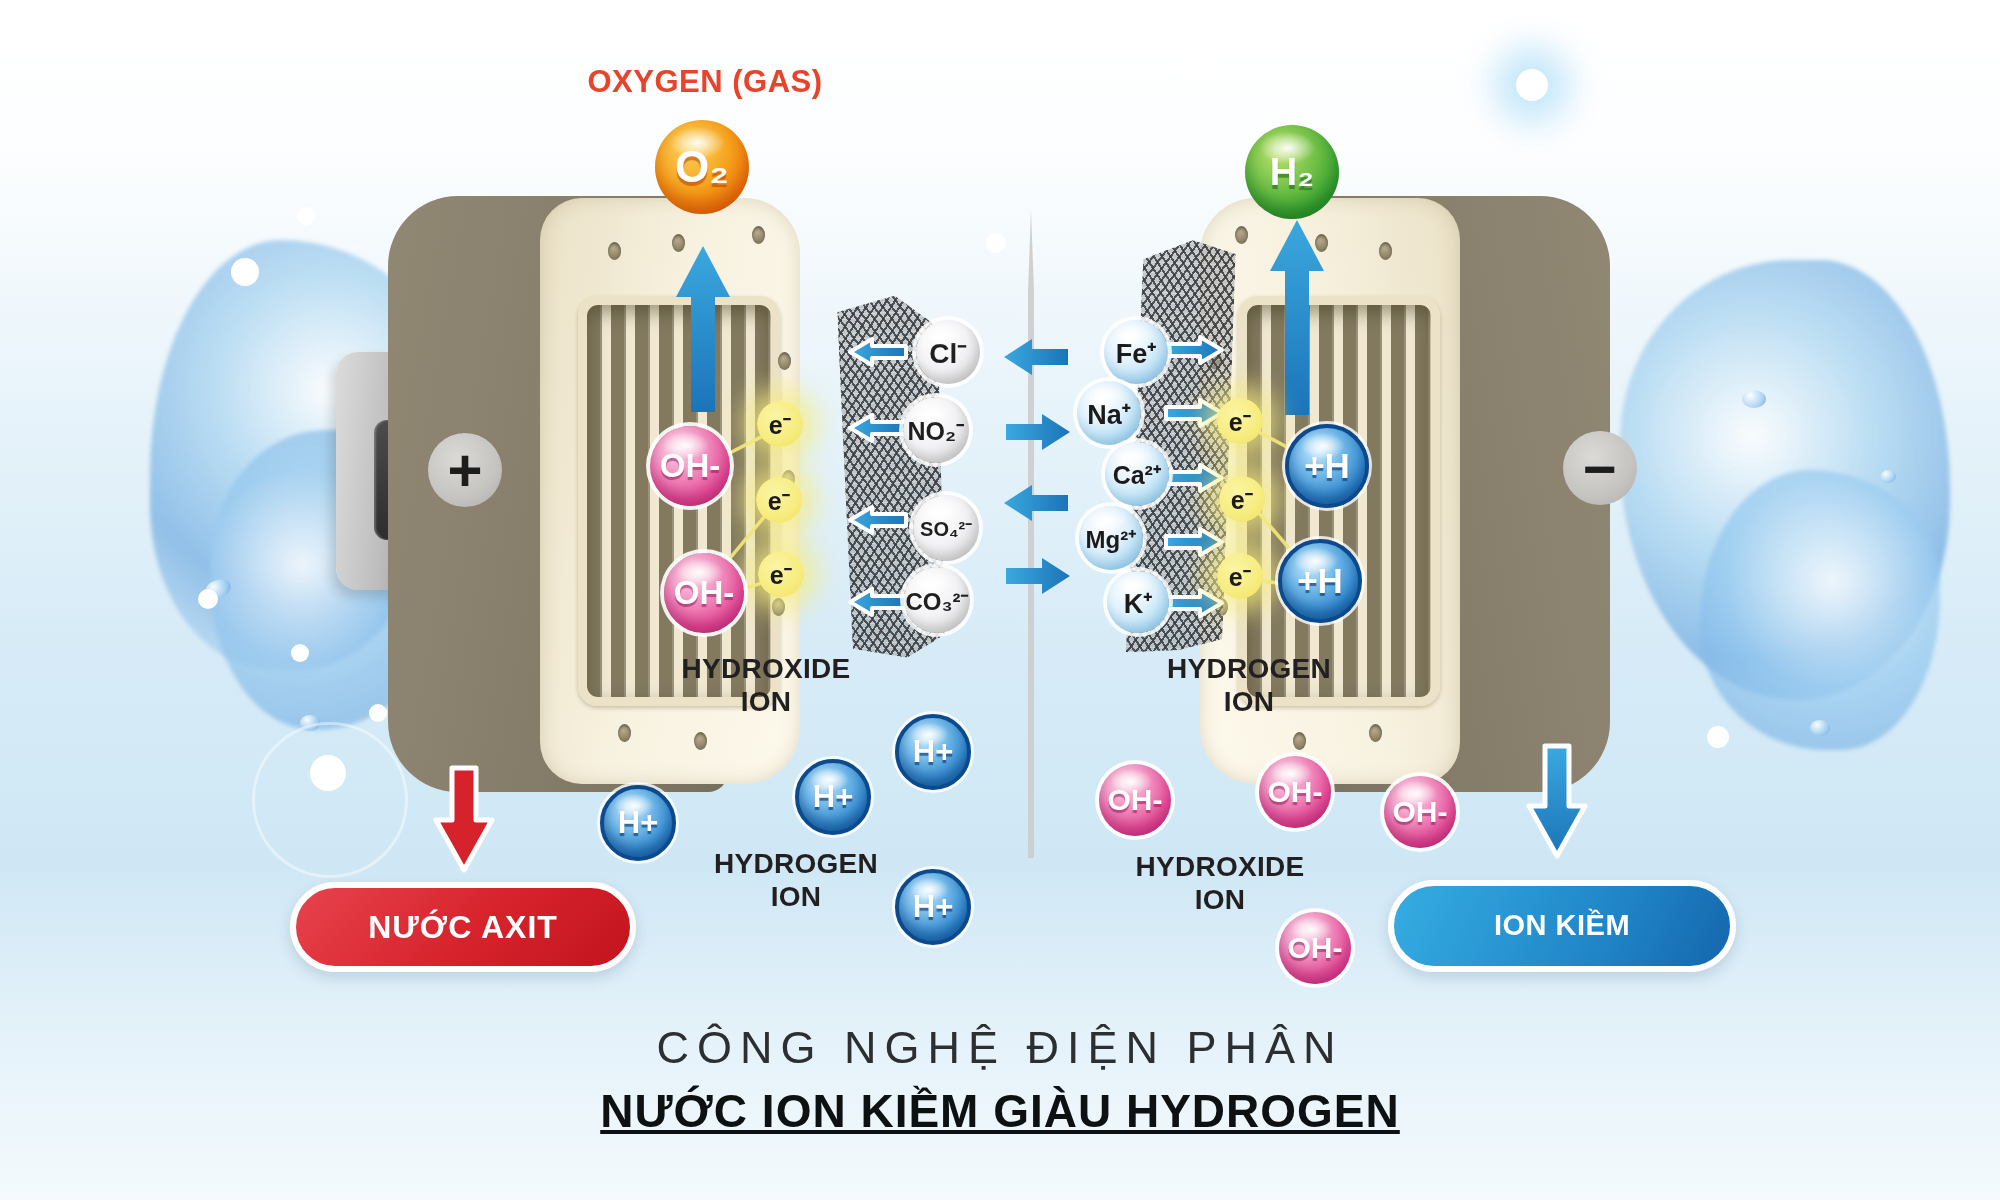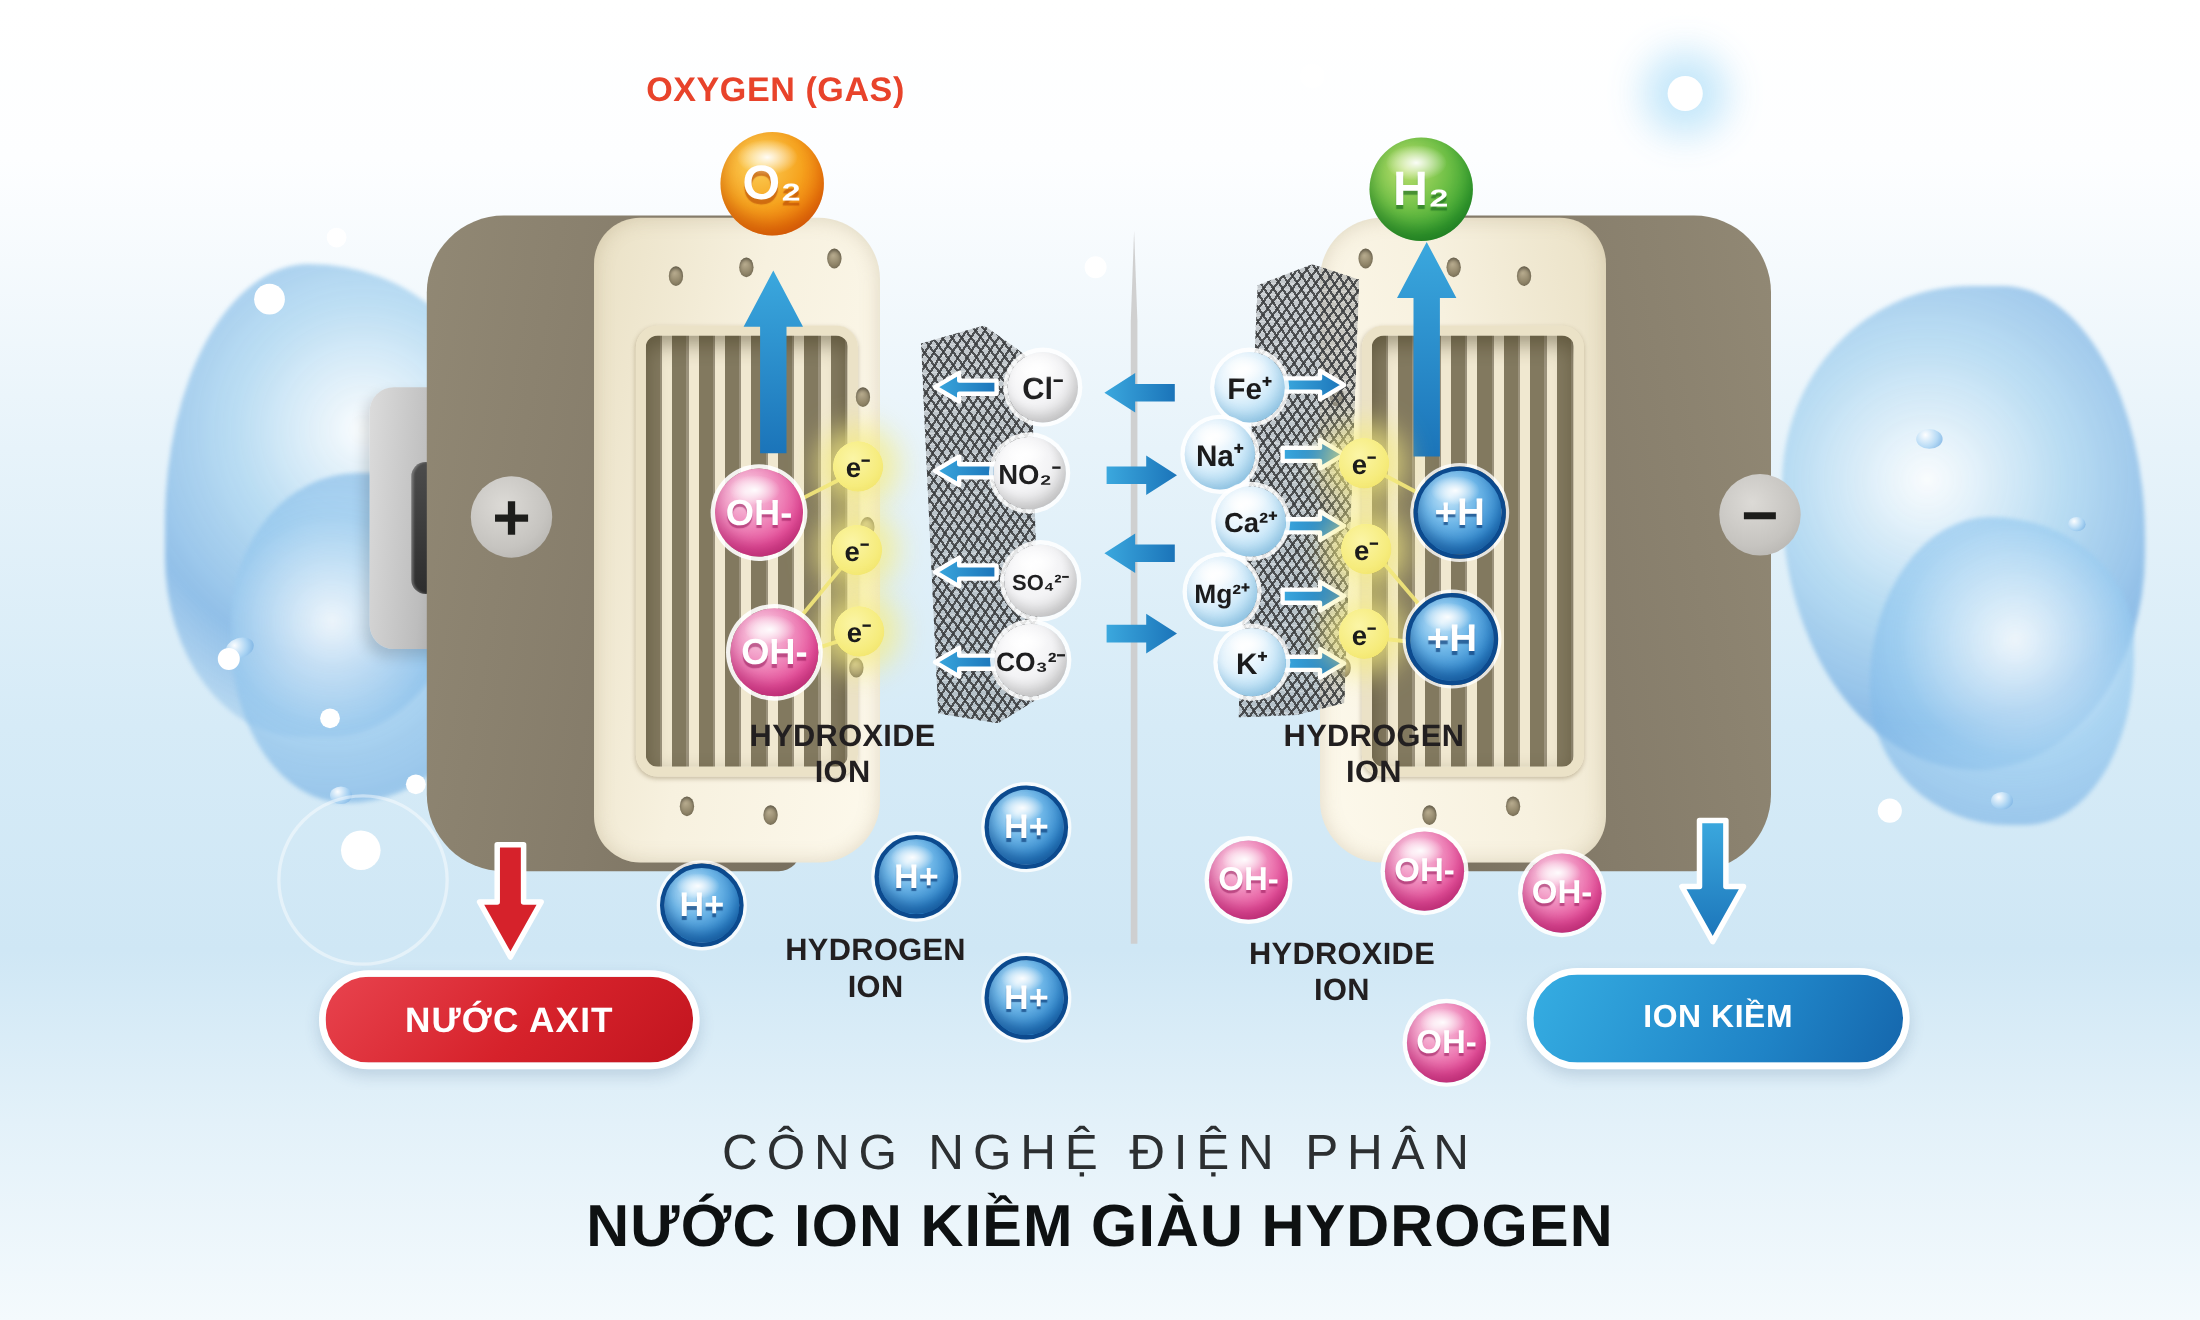--- a/index.html
+++ b/index.html
@@ -75,21 +75,21 @@
       font-size:28px;line-height:1.18;letter-spacing:.3px;}
   .pill{position:absolute;border:6px solid #fff;display:flex;flex-direction:column;align-items:center;
       justify-content:center;color:#fff;font-weight:800;text-align:center;
       box-shadow:0 6px 14px rgba(40,80,120,.18);}
   .pill-red{border-radius:50px;background:linear-gradient(135deg,#E8434E 0%,#D6222B 55%,#C2151F 100%);
       font-size:32px;letter-spacing:1px;}
   .pill-blue{border-radius:48px;background:linear-gradient(115deg,#35ADE2 0%,#1F83C6 65%,#1566AC 100%);
       font-size:29px;line-height:1.3;letter-spacing:.5px;}
   .title{position:absolute;transform:translate(-50%,0);text-align:center;white-space:nowrap;}
   .title-l1{font-size:45px;font-weight:400;letter-spacing:8px;color:#2C2F31;}
-  .title-l2{font-size:54px;font-weight:800;letter-spacing:1px;color:#0E1112;margin-top:10px;}
+  .title-l2{font-size:46px;font-weight:800;letter-spacing:1px;color:#0E1112;margin-top:10px;text-decoration:underline;}
 </style>
 </head>
 <body>
 
 <div id="canvas">
 
   <div class="blob b1"></div>
   <div class="blob b2"></div>
   <div class="blob b3"></div>
   <div class="blob b4"></div>
@@ -196,21 +196,21 @@
       <polygon points="1222,542 1200,529 1200,536 1166,536 1166,548 1200,548 1200,555"></polygon>
       <polygon points="1222,603 1200,590 1200,597 1166,597 1166,609 1200,609 1200,616"></polygon>
     </g>
 
     <polygon points="452,768 476,768 476,820 492,820 464,870 436,820 452,820" fill="#D6222B" stroke="#fff" stroke-width="5" stroke-linejoin="round"></polygon>
     <polygon points="1545,746 1569,746 1569,806 1585,806 1557,856 1529,806 1545,806" fill="url(#bgv)" stroke="#fff" stroke-width="5" stroke-linejoin="round"></polygon>
   </svg>
 
   <div class="gaslabel" style="left:705px;top:82px;color:#E8432B;">OXYGEN (GAS)</div>
   <div class="sphere gloss o2" style="left:702px;top:167px;width:94px;height:94px;font-size:44px;">O₂</div>
-  <div class="sphere gloss h2" style="left:1292px;top:172px;width:94px;height:94px;font-size:44px;">H₂</div>
+  <div class="sphere gloss h2" style="left:1292px;top:172px;width:94px;height:94px;font-size:38px;">H₂</div>
 
   <div class="sphere gloss anion" style="left:948px;top:352px;width:64px;height:64px;font-size:28px;">Cl⁻</div>
   <div class="sphere gloss anion" style="left:936px;top:430px;width:66px;height:66px;font-size:25px;">NO₂⁻</div>
   <div class="sphere gloss anion" style="left:946px;top:528px;width:66px;height:66px;font-size:20px;">SO₄²⁻</div>
   <div class="sphere gloss anion" style="left:937px;top:600px;width:66px;height:66px;font-size:24px;">CO₃²⁻</div>
 
   <div class="sphere gloss cation" style="left:1136px;top:352px;width:64px;height:64px;font-size:27px;">Fe⁺</div>
   <div class="sphere gloss cation" style="left:1109px;top:413px;width:64px;height:64px;font-size:27px;">Na⁺</div>
   <div class="sphere gloss cation" style="left:1137px;top:474px;width:64px;height:64px;font-size:25px;">Ca²⁺</div>
   <div class="sphere gloss cation" style="left:1111px;top:538px;width:64px;height:64px;font-size:24px;">Mg²⁺</div>

